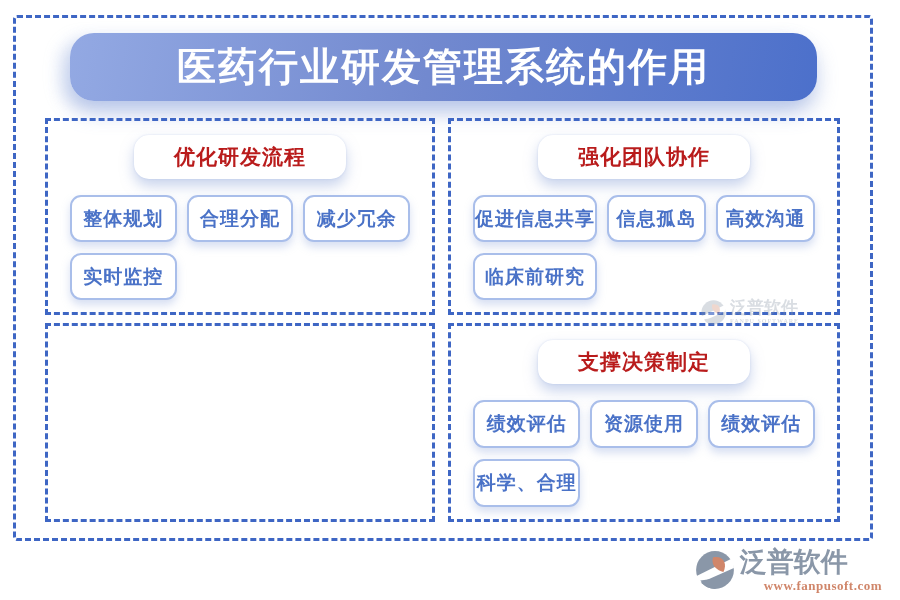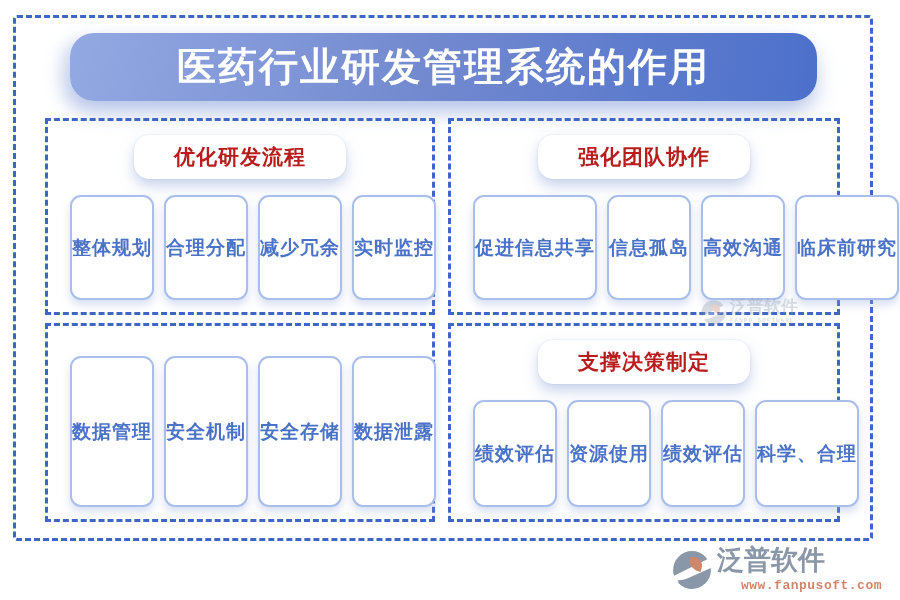--- a/index.html
+++ b/index.html
@@ -32,32 +32,32 @@
   .quad.q4{left:448px;top:323px;width:392px;height:199px;}
   .pill{
     background:#ffffff;border-radius:15px;height:44px;padding:0 40px;
     display:flex;align-items:center;justify-content:center;
     box-shadow:0 7px 13px rgba(148,170,220,.5), 0 0 2px rgba(160,180,225,.4);
     color:#b91c1c;font-size:21px;font-weight:bold;letter-spacing:1px;
     white-space:nowrap;flex:none;
   }
   .btn-grid{
     margin-top:16px;width:100%;flex:1;
-    display:grid;grid-template-columns:1fr 1fr 1fr 1fr;gap:11px 10px;
+    display:grid;grid-template-columns:1fr 1fr 1fr;gap:11px 10px;
   }
   .btn{
     background:#ffffff;border:2px solid #A9BEEA;border-radius:11px;
     box-shadow:0 5px 9px rgba(150,172,220,.38);
     display:flex;align-items:center;justify-content:center;
     color:#4A72C7;font-size:19px;font-weight:bold;letter-spacing:1px;
     white-space:nowrap;box-sizing:border-box;
   }
   .watermark{
     position:absolute;display:flex;align-items:flex-start;
-    font-family:Liberation Mono, monospace;
+    font-family:Liberation Serif, serif;
   }
   .wm-footer{right:18px;bottom:8px;}
   .wm-center{left:700px;top:299px;opacity:.32;}
   .wm-logo{flex:none;}
   .wm-texts{display:flex;flex-direction:column;align-items:flex-start;line-height:1;}
   .wm-brand{color:#8A97A8;font-weight:bold;}
   .wm-footer .wm-brand{font-size:27px;margin-top:2px;}
   .wm-url{color:#D0866A;font-weight:bold;font-size:13px;letter-spacing:.5px;margin-top:3px;margin-left:24px;}
   .wm-en{color:#8A97A8;font-weight:bold;font-size:6px;letter-spacing:1px;margin-top:2px;}
   .wm-center .wm-brand{font-size:17px;}
@@ -89,26 +89,20 @@
     <div class="pill">强化团队协作</div>
     <div class="btn-grid">
       <div class="btn">促进信息共享</div>
       <div class="btn">信息孤岛</div>
       <div class="btn">高效沟通</div>
       <div class="btn">临床前研究</div>
     </div>
   </div>
 
   <div class="quad q3">
-    <div class="btn-grid">
-      <div class="btn">数据管理</div>
-      <div class="btn">安全机制</div>
-      <div class="btn">安全存储</div>
-      <div class="btn">数据泄露</div>
-    </div>
   </div>
 
   <div class="quad q4">
     <div class="pill">支撑决策制定</div>
     <div class="btn-grid">
       <div class="btn">绩效评估</div>
       <div class="btn">资源使用</div>
       <div class="btn">绩效评估</div>
       <div class="btn">科学、合理</div>
     </div>

